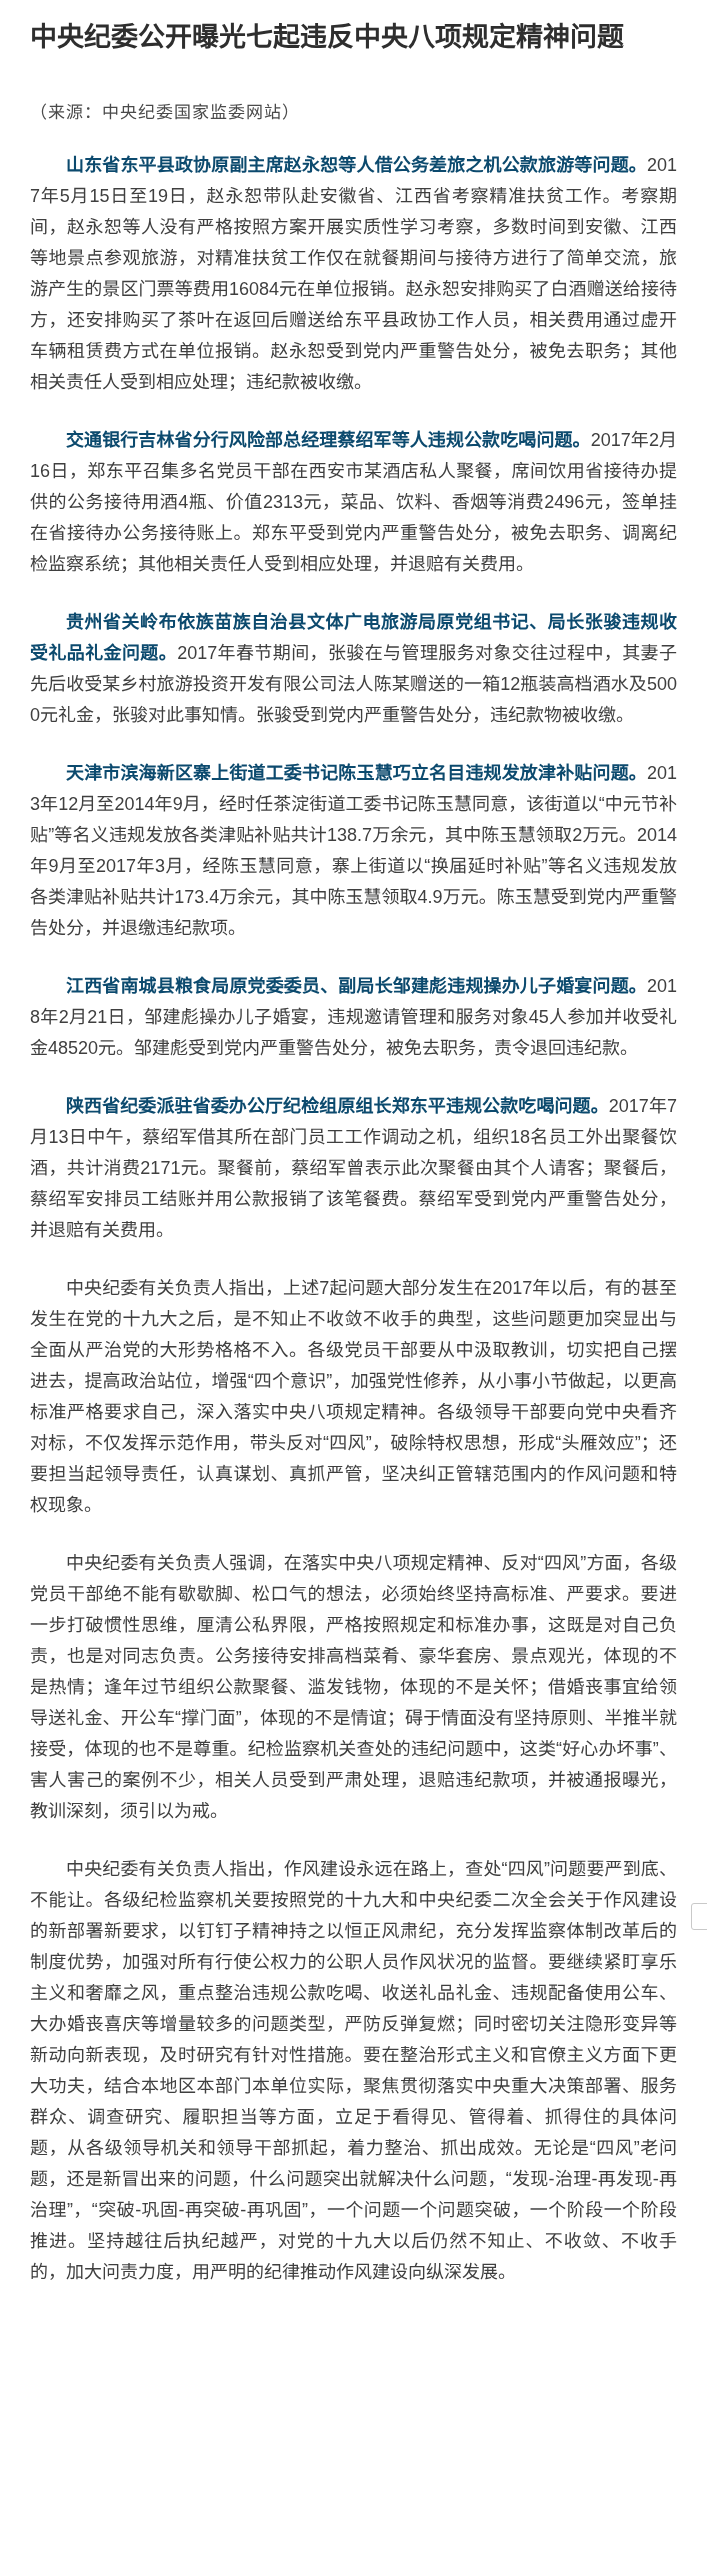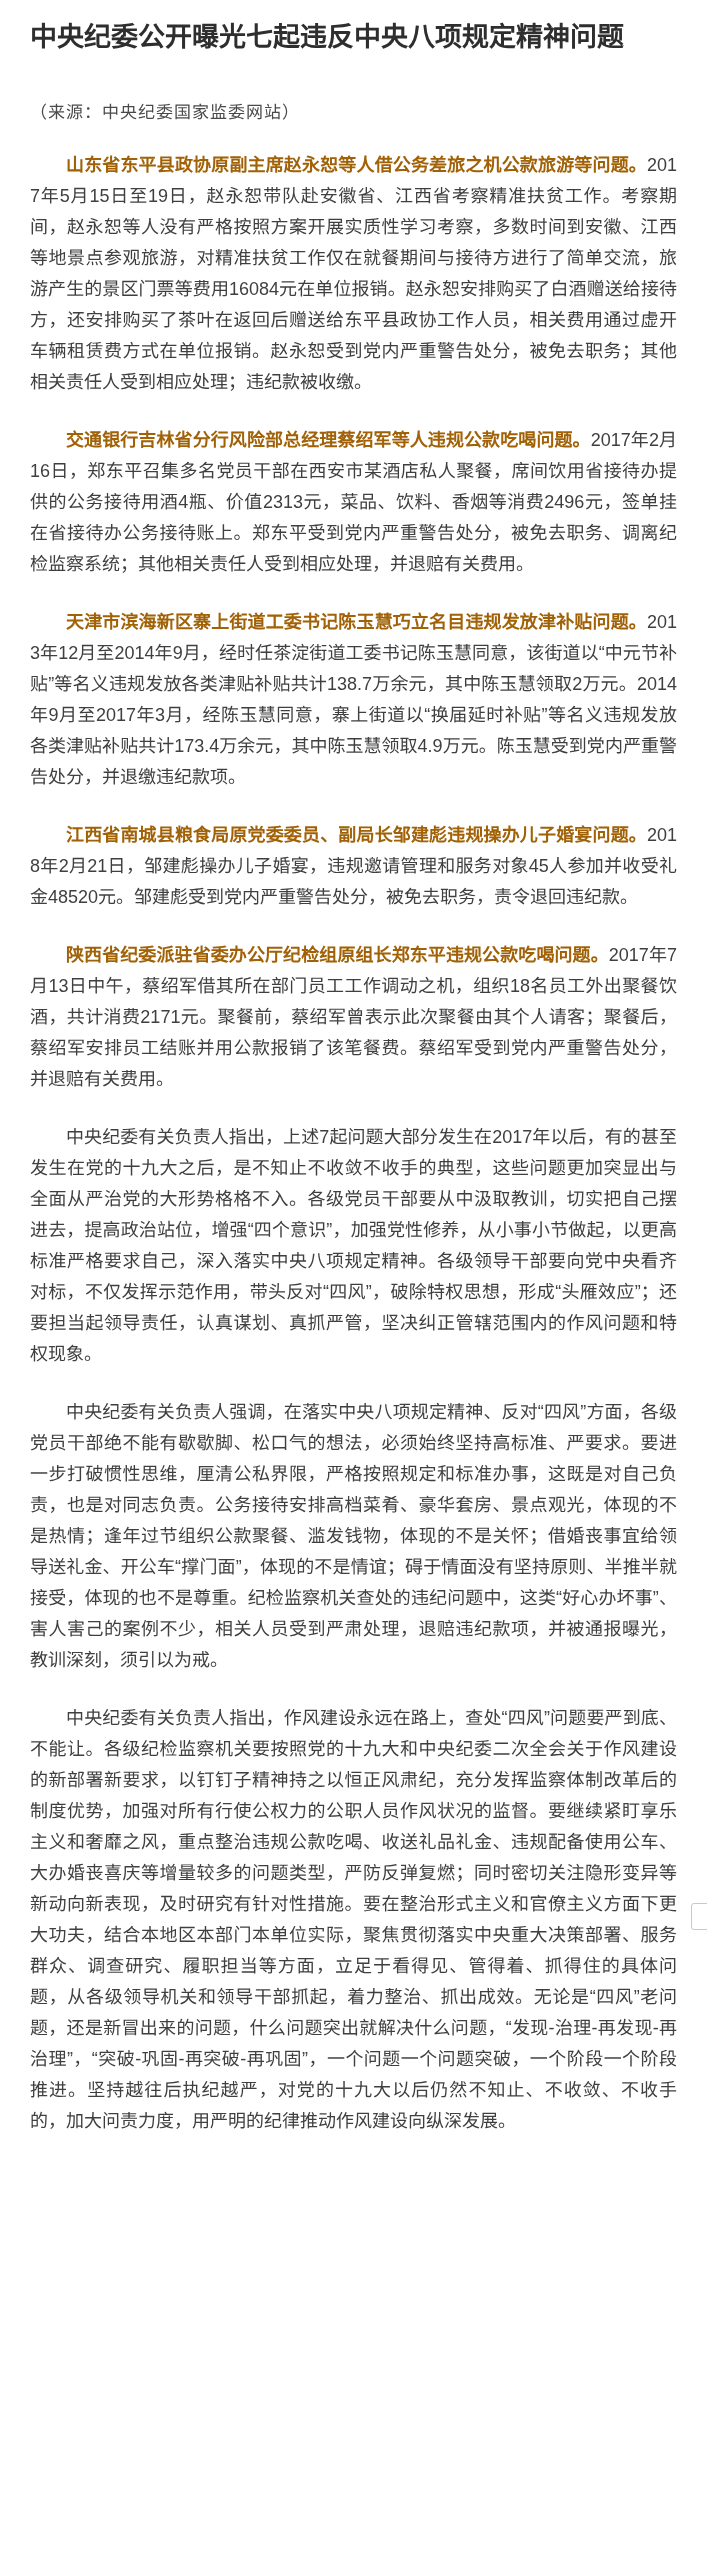--- a/index.html
+++ b/index.html
@@ -37,21 +37,21 @@
     font-size: 18px;
     line-height: 31px;
     color: #3f3f3f;
     text-align: justify;
     text-indent: 2em;
     margin-top: 27px;
     word-break: break-all;
   }
   .article-body p strong {
     font-weight: bold;
-    color: #a16207;
+    color: #0c4a6e;
   }
   .floating-widget {
     position: absolute;
     top: 1903px;
     right: -14px;
     width: 30px;
     height: 27px;
     background: #ffffff;
     border: 1px solid #c9c9c9;
     border-radius: 3px;
@@ -67,20 +67,21 @@
 
     <div class="article-source">（来源：中央纪委国家监委网站）</div>
 
     <div class="article-body">
 
 
       <p><strong>山东省东平县政协原副主席赵永恕等人借公务差旅之机公款旅游等问题。</strong><span>2017年5月15日至19日，赵永恕带队赴安徽省、江西省考察精准扶贫工作。考察期间，赵永恕等人没有严格按照方案开展实质性学习考察，多数时间到安徽、江西等地景点参观旅游，对精准扶贫工作仅在就餐期间与接待方进行了简单交流，旅游产生的景区门票等费用16084元在单位报销。赵永恕安排购买了白酒赠送给接待方，还安排购买了茶叶在返回后赠送给东平县政协工作人员，相关费用通过虚开车辆租赁费方式在单位报销。赵永恕受到党内严重警告处分，被免去职务；其他相关责任人受到相应处理；违纪款被收缴。</span></p>
 
       <p><strong>交通银行吉林省分行风险部总经理蔡绍军等人违规公款吃喝问题。</strong><span>2017年2月16日，郑东平召集多名党员干部在西安市某酒店私人聚餐，席间饮用省接待办提供的公务接待用酒4瓶、价值2313元，菜品、饮料、香烟等消费2496元，签单挂在省接待办公务接待账上。郑东平受到党内严重警告处分，被免去职务、调离纪检监察系统；其他相关责任人受到相应处理，并退赔有关费用。</span></p>
 
+      <p><strong>贵州省关岭布依族苗族自治县文体广电旅游局原党组书记、局长张骏违规收受礼品礼金问题。</strong><span>2017年春节期间，张骏在与管理服务对象交往过程中，其妻子先后收受某乡村旅游投资开发有限公司法人陈某赠送的一箱12瓶装高档酒水及5000元礼金，张骏对此事知情。张骏受到党内严重警告处分，违纪款物被收缴。</span></p>
 
       <p><strong>天津市滨海新区寨上街道工委书记陈玉慧巧立名目违规发放津补贴问题。</strong><span>2013年12月至2014年9月，经时任茶淀街道工委书记陈玉慧同意，该街道以“中元节补贴”等名义违规发放各类津贴补贴共计138.7万余元，其中陈玉慧领取2万元。2014年9月至2017年3月，经陈玉慧同意，寨上街道以“换届延时补贴”等名义违规发放各类津贴补贴共计173.4万余元，其中陈玉慧领取4.9万元。陈玉慧受到党内严重警告处分，并退缴违纪款项。</span></p>
 
       <p><strong>江西省南城县粮食局原党委委员、副局长邹建彪违规操办儿子婚宴问题。</strong><span>2018年2月21日，邹建彪操办儿子婚宴，违规邀请管理和服务对象45人参加并收受礼金48520元。邹建彪受到党内严重警告处分，被免去职务，责令退回违纪款。</span></p>
 
 
       <p><strong>陕西省纪委派驻省委办公厅纪检组原组长郑东平违规公款吃喝问题。</strong><span>2017年7月13日中午，蔡绍军借其所在部门员工工作调动之机，组织18名员工外出聚餐饮酒，共计消费2171元。聚餐前，蔡绍军曾表示此次聚餐由其个人请客；聚餐后，蔡绍军安排员工结账并用公款报销了该笔餐费。蔡绍军受到党内严重警告处分，并退赔有关费用。</span></p>
 
       <p>中央纪委有关负责人指出，上述7起问题大部分发生在2017年以后，有的甚至发生在党的十九大之后，是不知止不收敛不收手的典型，这些问题更加突显出与全面从严治党的大形势格格不入。各级党员干部要从中汲取教训，切实把自己摆进去，提高政治站位，增强“四个意识”，加强党性修养，从小事小节做起，以更高标准严格要求自己，深入落实中央八项规定精神。各级领导干部要向党中央看齐对标，不仅发挥示范作用，带头反对“四风”，破除特权思想，形成“头雁效应”；还要担当起领导责任，认真谋划、真抓严管，坚决纠正管辖范围内的作风问题和特权现象。</p>
 

